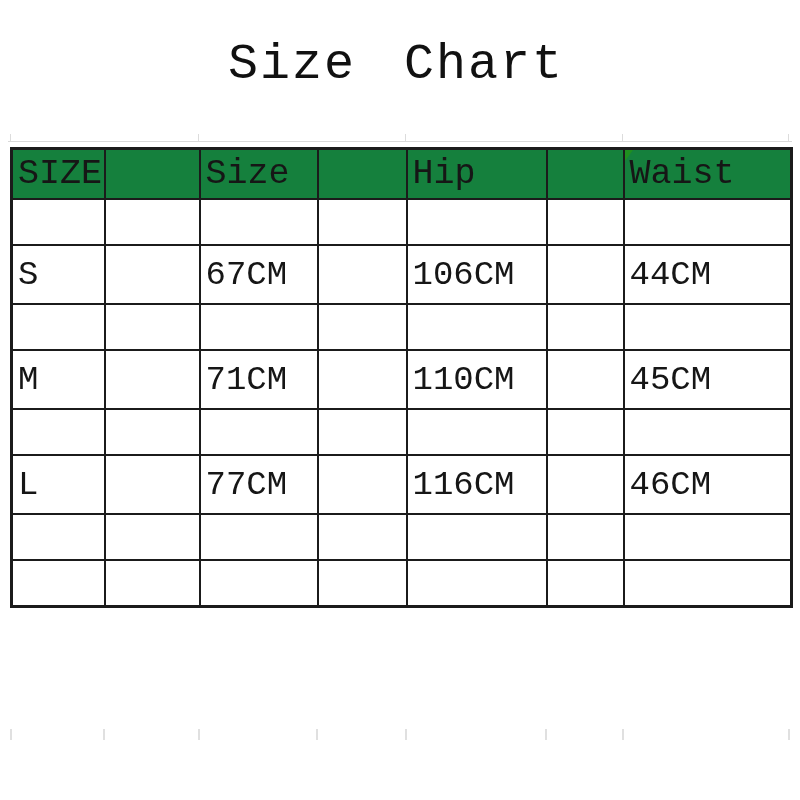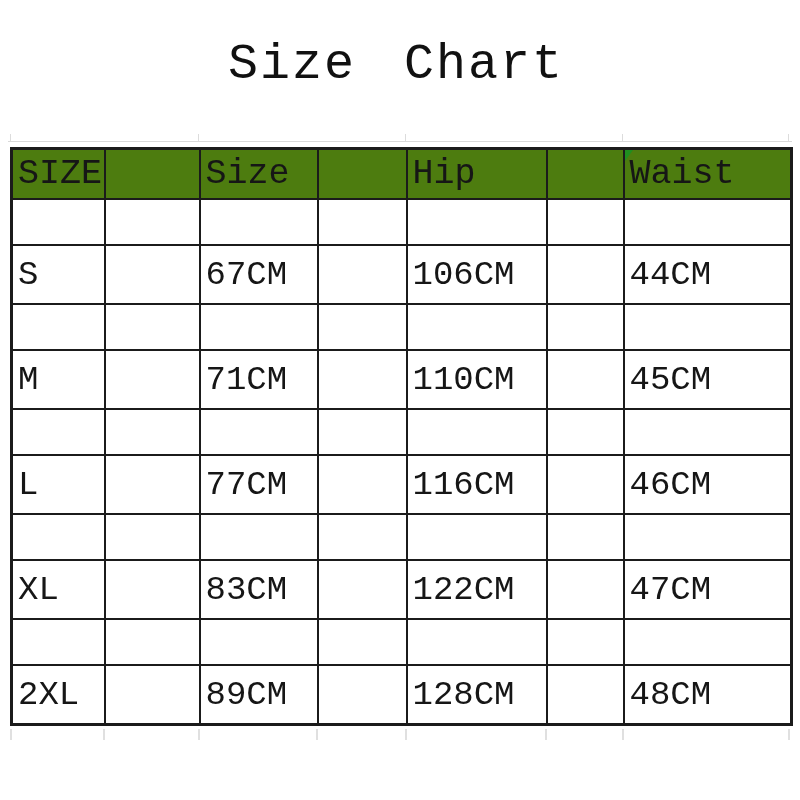--- a/index.html
+++ b/index.html
@@ -50,21 +50,21 @@
     padding: 0 0 0 5px;
     vertical-align: middle;
     text-align: left;
     font-weight: normal;
     line-height: 1;
     overflow: hidden;
     white-space: nowrap;
   }
   table.size-table th {
     height: 48px;
-    background: #4d7c0f;
+    background: #15803d;
     font-size: 35px;
   }
   tr.spacer td { height: 44px; }
   tr.data td {
     height: 57px;
     font-size: 34px;
   }
   .pos-rel { position: relative; }
   .flag {
     position: absolute;
@@ -176,46 +176,28 @@
       </tr>
       <tr class="spacer">
         <td></td>
           <td></td>
           <td></td>
           <td></td>
           <td></td>
           <td></td>
           <td></td>
       </tr>
-      <tr class="data">
-        <td>XL</td>
-        <td></td>
-        <td>83CM</td>
-        <td></td>
-        <td>122CM</td>
-        <td></td>
-        <td>47CM</td>
-      </tr>
-      <tr class="spacer">
-        <td></td>
-          <td></td>
-          <td></td>
-          <td></td>
-          <td></td>
-          <td></td>
-          <td></td>
-      </tr>
-      <tr class="data">
-        <td>2XL</td>
-        <td></td>
-        <td>89CM</td>
-        <td></td>
-        <td>128CM</td>
-        <td></td>
-        <td>48CM</td>
+      <tr class="spacer">
+        <td></td>
+          <td></td>
+          <td></td>
+          <td></td>
+          <td></td>
+          <td></td>
+          <td></td>
       </tr>
     </tbody>
   </table>
 
   <div class="stub" style="left:10px"></div>
   <div class="stub" style="left:103px"></div>
   <div class="stub" style="left:198px"></div>
   <div class="stub" style="left:316px"></div>
   <div class="stub" style="left:405px"></div>
   <div class="stub" style="left:545px"></div>

